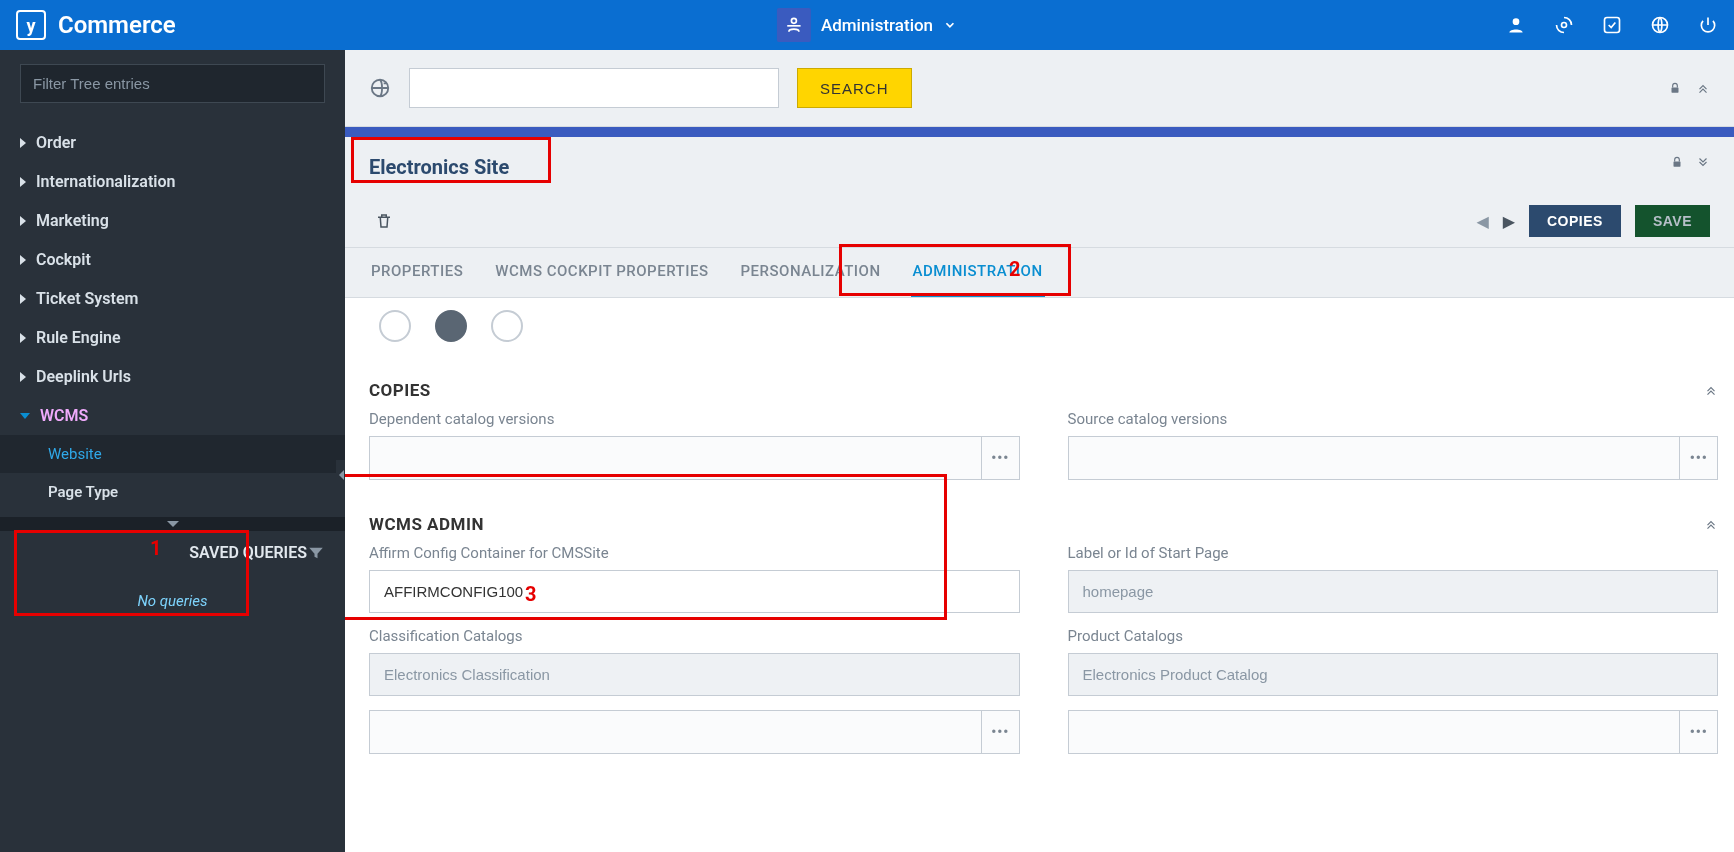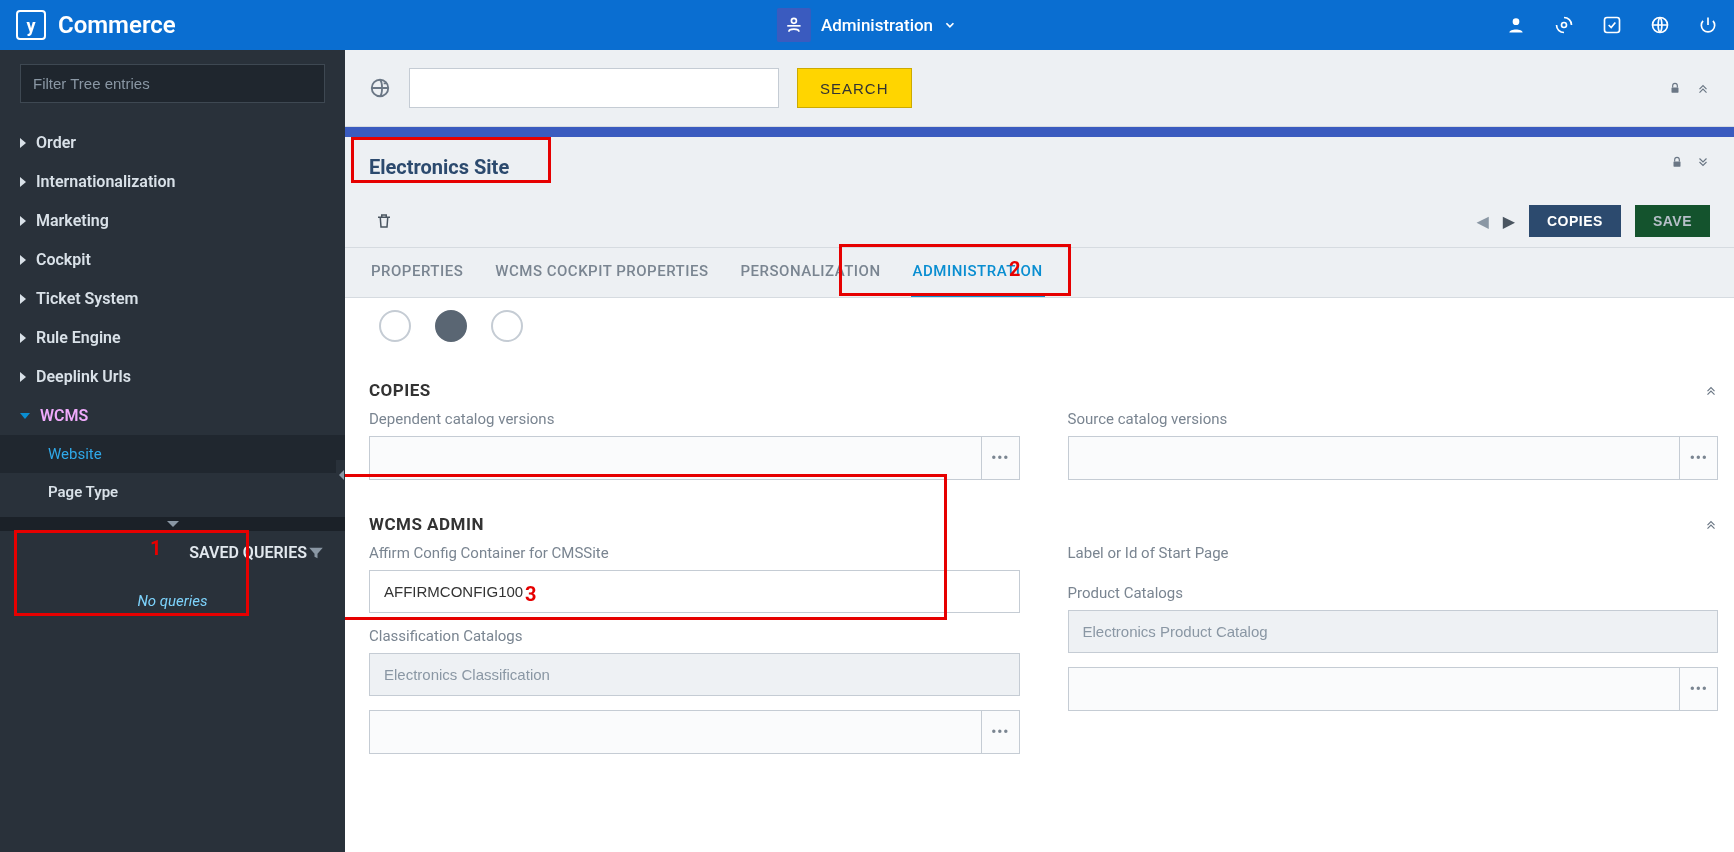--- a/index.html
+++ b/index.html
@@ -412,20 +412,21 @@
             <div class="field-label">Classification Catalogs</div>
             <input class="field-input readonly" readonly="" value="Electronics Classification" style="">
             <div class="spacer"></div>
             <div class="field-row">
               <div class="field-box" style="height:44px"></div>
               <div class="field-ellipsis">•••</div>
             </div>
           </div>
           <div class="col">
             <div class="field-label">Label or Id of Start Page</div>
+            <input class="field-input readonly" readonly="" value="homepage" style="">
             <div class="spacer"></div>
             <div class="field-label">Product Catalogs</div>
             <input class="field-input readonly" readonly="" value="Electronics Product Catalog" style="">
             <div class="spacer"></div>
             <div class="field-row">
               <div class="field-box" style="height:44px"></div>
               <div class="field-ellipsis">•••</div>
             </div>
           </div>
         </div>

